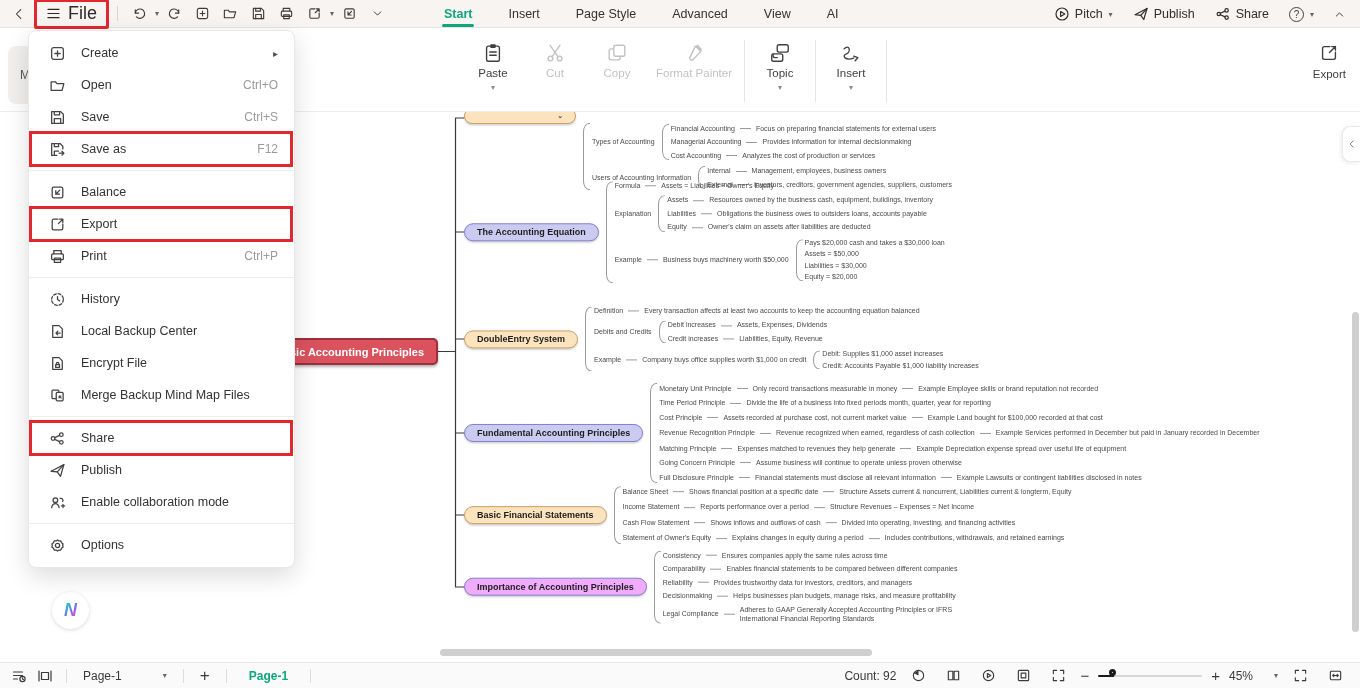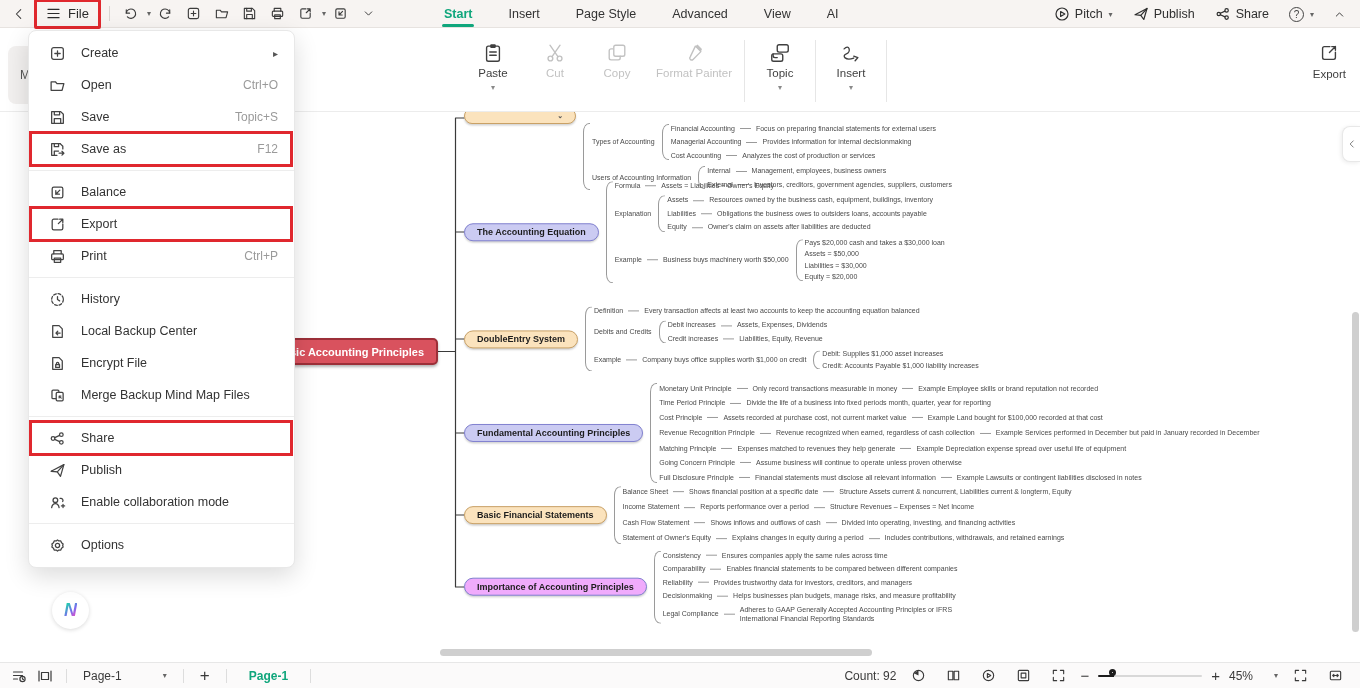--- a/index.html
+++ b/index.html
@@ -3,21 +3,21 @@
 <meta charset="utf-8">
 <style>
   * { margin:0; padding:0; box-sizing:border-box; }
   html,body { width:1360px; height:688px; overflow:hidden; font-family:"Liberation Sans", sans-serif; background:#fff; }
   svg { fill:none; stroke:currentColor; stroke-width:1.2; stroke-linecap:round; stroke-linejoin:round; }
 
   
   .topbar { position:absolute; left:0; top:0; width:1360px; height:28px; background:#f7f4f2; border-bottom:1px solid #e7e3e0; display:flex; align-items:center; z-index:40; }
   .tb-left { display:flex; align-items:center; gap:2px; padding-left:6px; color:#3c3c3c; }
   .tb-ic { width:26px; height:22px; display:flex; align-items:center; justify-content:center; border-radius:4px; color:#3c3c3c; }
-  .file-btn { display:flex; align-items:center; gap:7px; padding:12px 9px; border:3px solid #e0282e; border-radius:2px; height:24px; color:#2b2b2b; font-size:13px; }
+  .file-btn { display:flex; align-items:center; gap:7px; padding:12px 9px; border:3px solid #e0282e; border-radius:2px; height:24px; color:#2b2b2b; font-size:18px; }
   .caret { font-size:8px; color:#666; margin-left:1px; }
   .tb-sep { width:1px; height:15px; background:#d9d5d2; margin:0 6px; }
   .tabs { position:absolute; left:430px; top:0; height:28px; display:flex; align-items:center; gap:8px; }
   .tab { padding:0 14px; font-size:12.5px; color:#333; height:28px; display:flex; align-items:center; position:relative; }
   .tab.active { color:#10a67c; font-weight:bold; }
   .tab.active::after { content:""; position:absolute; left:12px; right:12px; bottom:1px; height:3px; background:#10a67c; border-radius:2px; }
   .tb-right { position:absolute; right:8px; top:0; height:28px; display:flex; align-items:center; gap:4px; color:#2f2f2f; font-size:12.5px; }
   .tb-right .grp { display:flex; align-items:center; gap:5px; padding:0 8px; }
   .qcircle { width:15px; height:15px; border:1.2px solid #444; border-radius:50%; font-size:10px; display:flex; align-items:center; justify-content:center; color:#444; }
 
@@ -631,21 +631,21 @@
       <span class="sc">Ctrl+O</span>
     </div>
     <div class="mi">
       <span class="ic">
         <svg width="17" height="17" viewBox="0 0 16 16" style="stroke-width:1.2">
           <path d="M2.5 2.5h8.5l2.5 2.5v8.5h-11z"></path>
           <path d="M5 2.5v3h5v-3M5 13.5V9h6v4.5"></path>
         </svg>
       </span>
       <span>Save</span>
-      <span class="sc">Topic+S</span>
+      <span class="sc">Ctrl+S</span>
     </div>
     <div class="mi hl">
       <span class="ic">
         <svg width="17" height="17" viewBox="0 0 16 16" style="stroke-width:1.2">
           <path d="M10.5 2.5h-8v11h5"></path>
           <path d="M10.5 2.5l2.5 2.5v2.5"></path>
           <path d="M5 2.5v2.8h4V2.5M5 13.5V9.5h4"></path>
           <path d="M9.5 11.5h4.5m-1.8-1.8l1.8 1.8-1.8 1.8"></path>
         </svg>
       </span>

